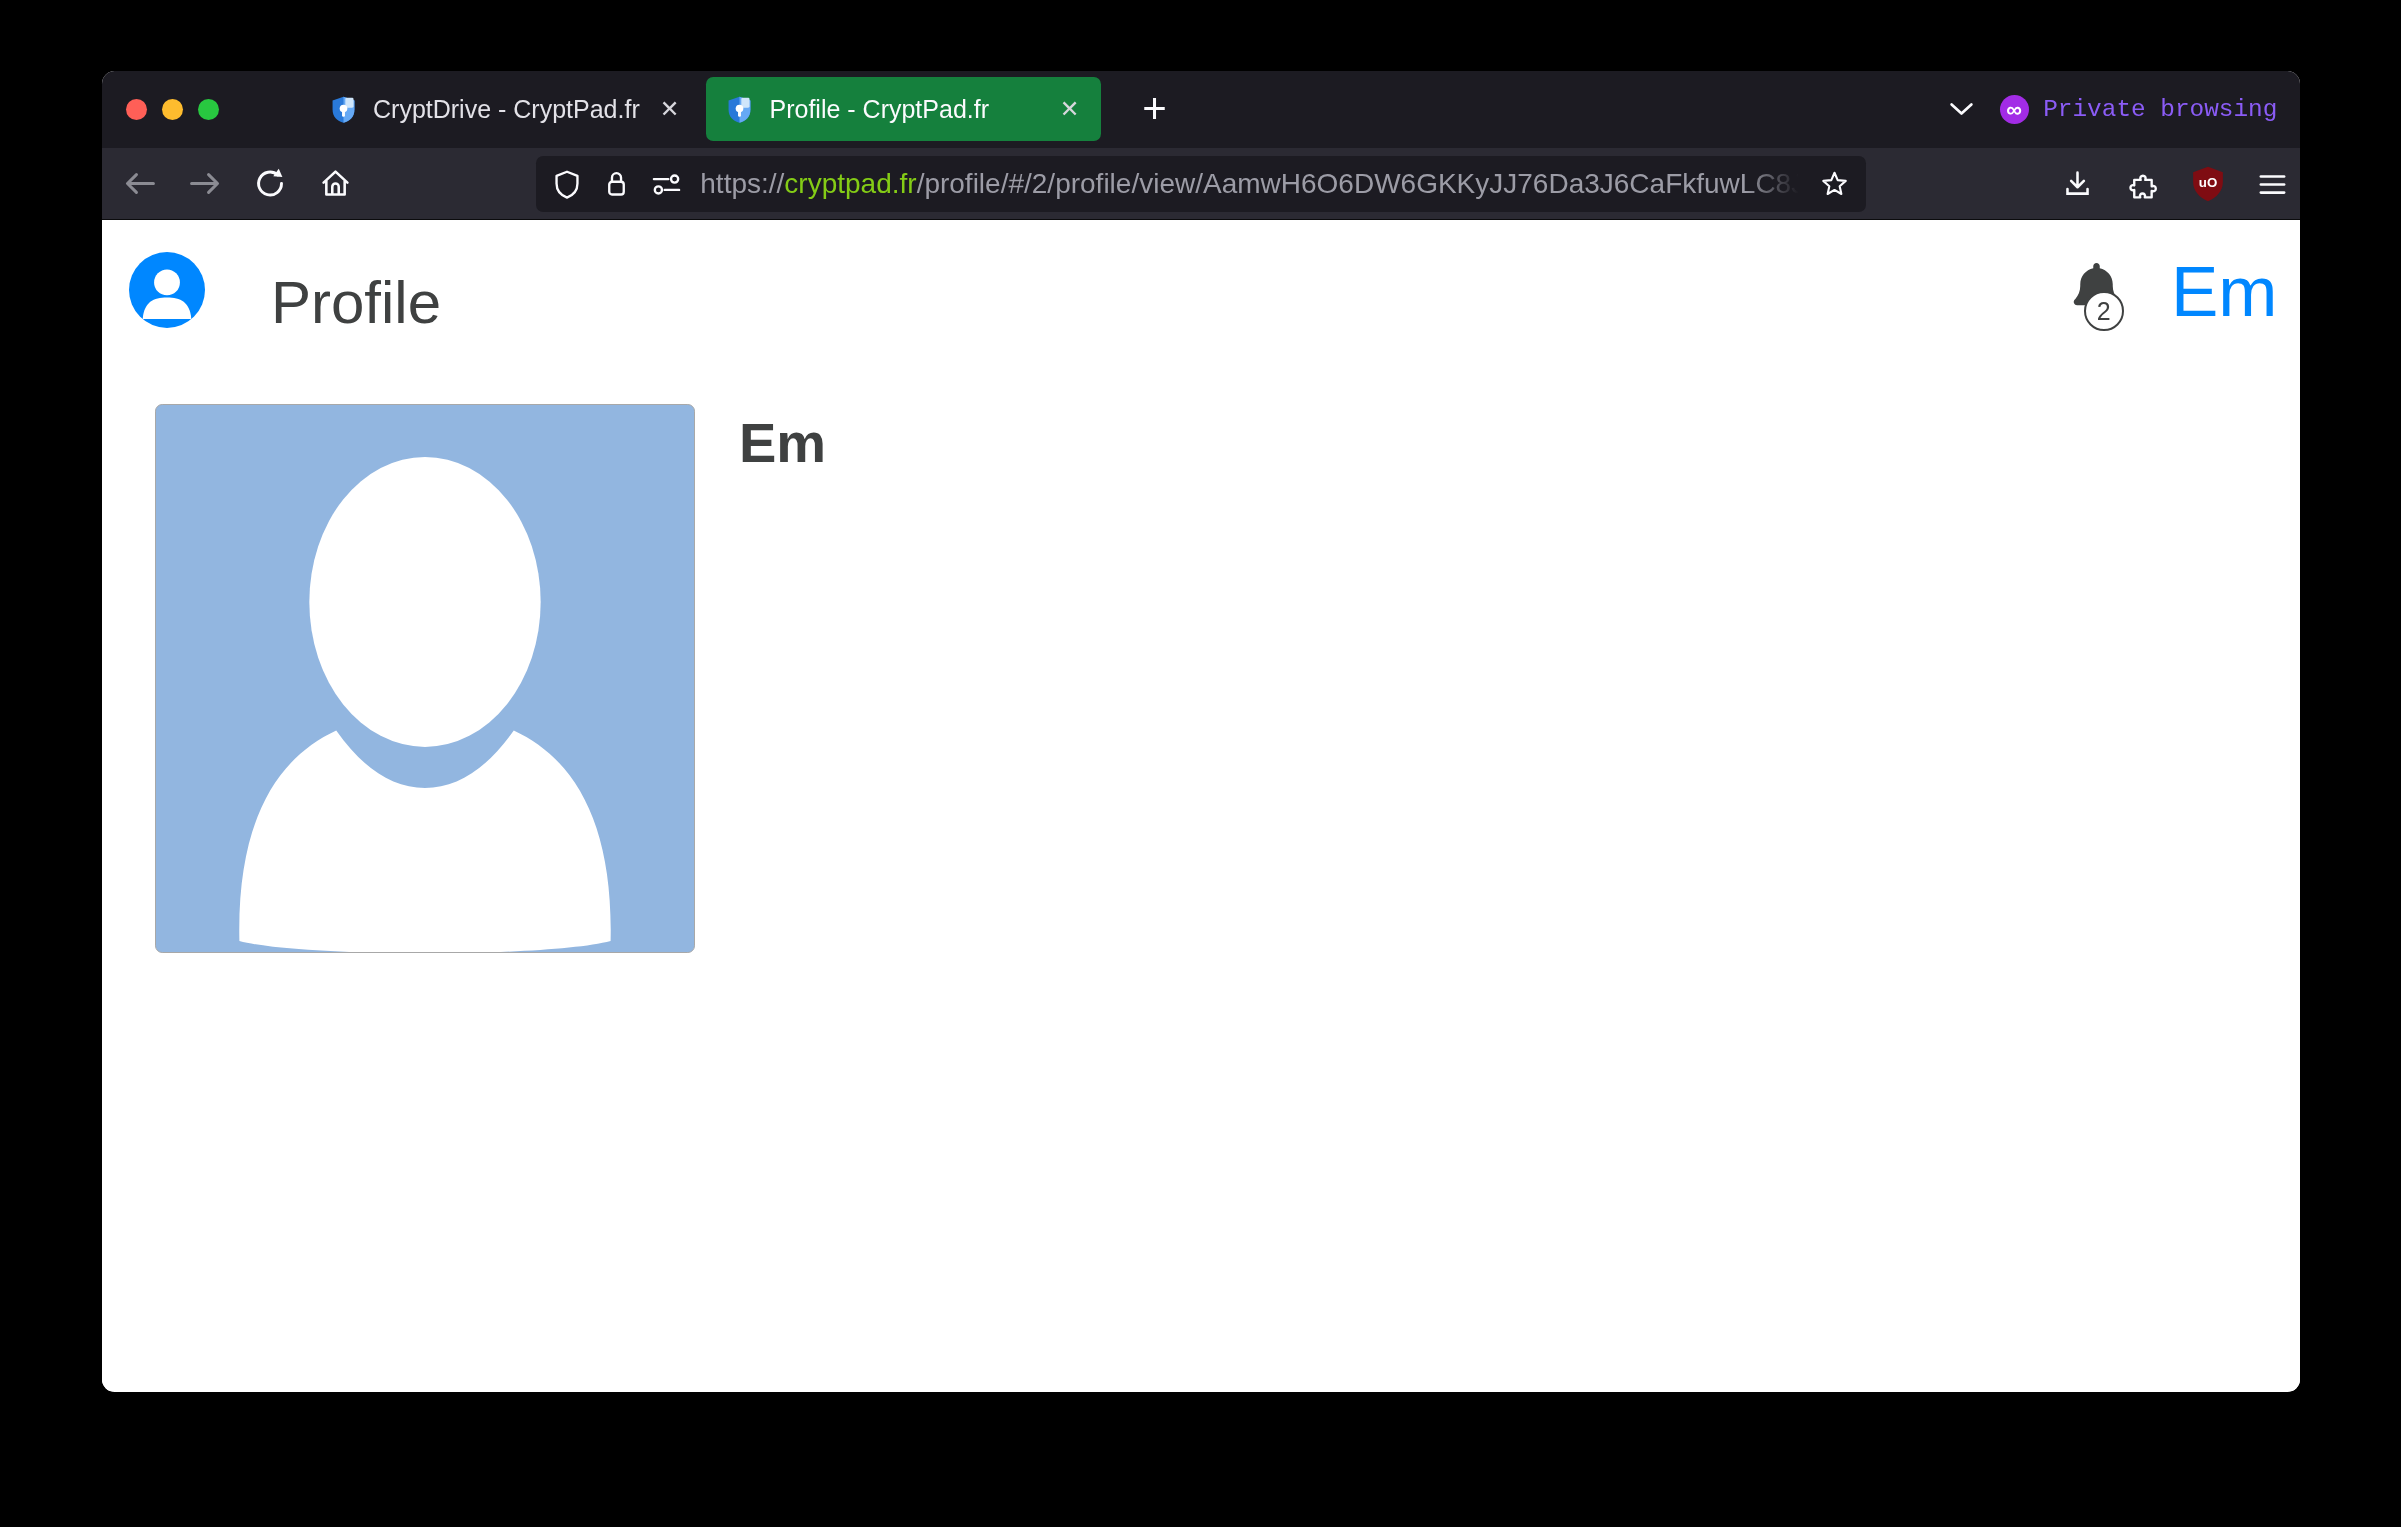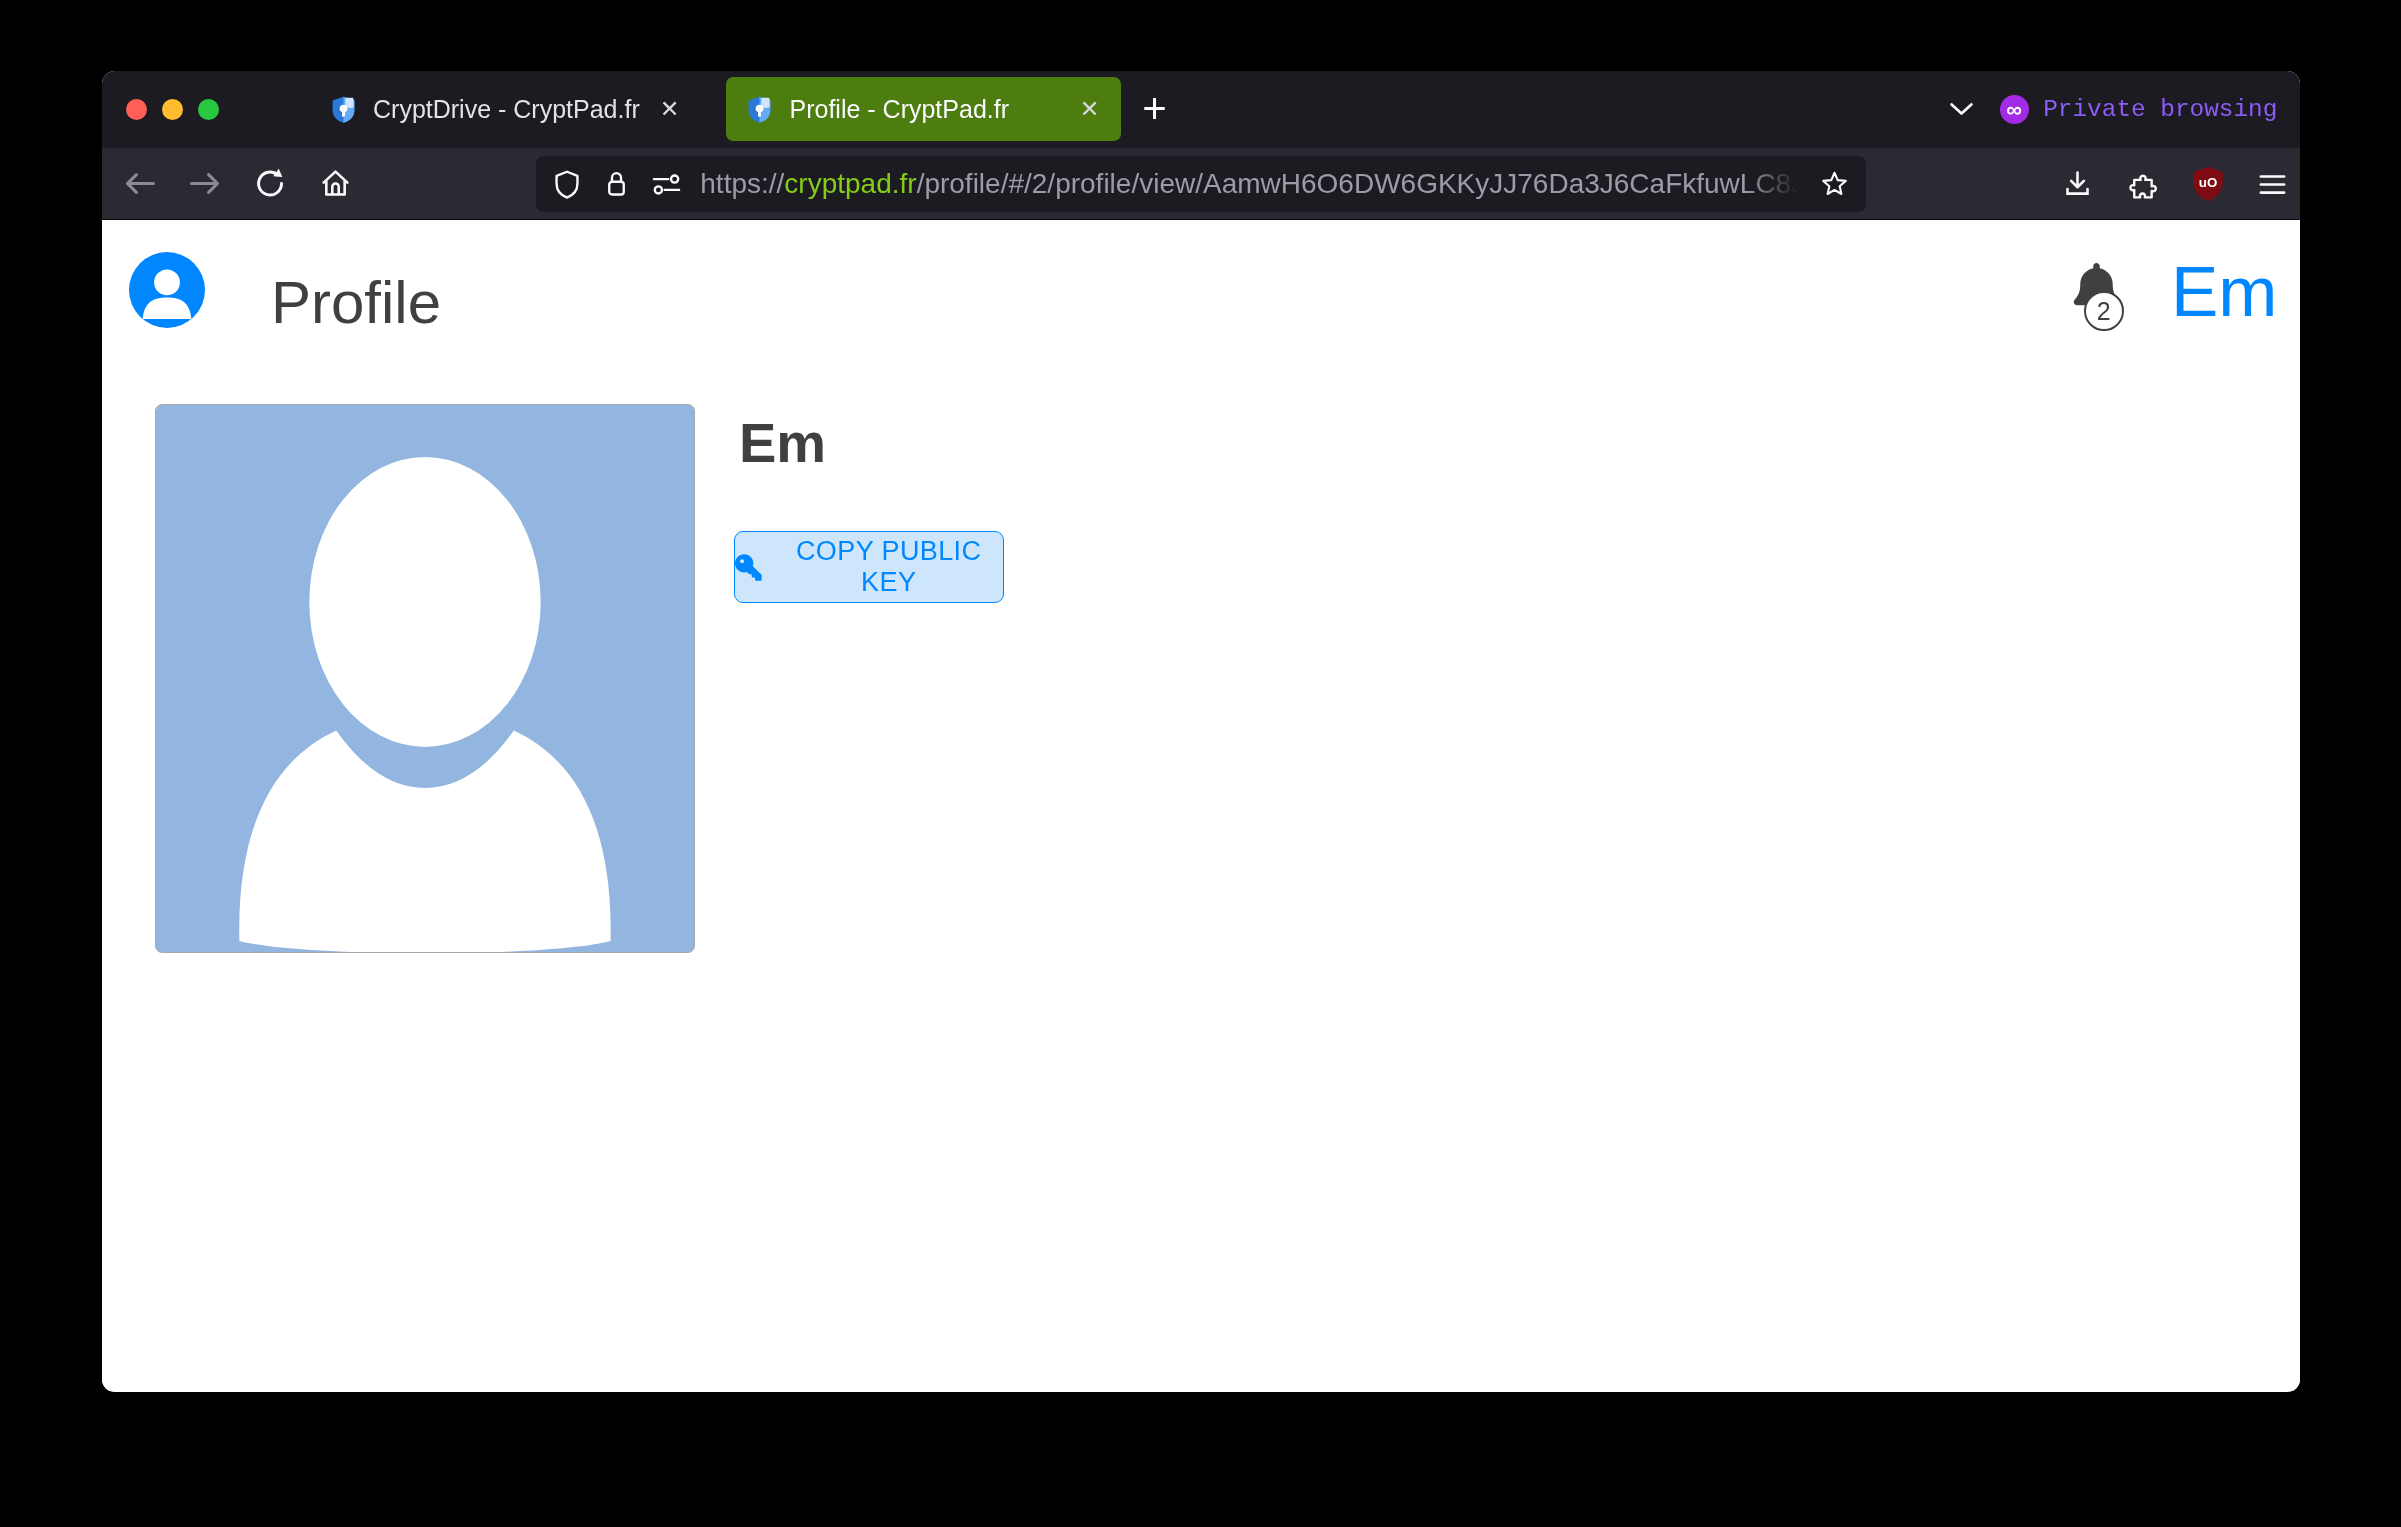--- a/index.html
+++ b/index.html
@@ -12,21 +12,21 @@
   }
 
   
   .tabbar { position:relative; height:77px; background:#1C1B22; }
   .traffic { position:absolute; left:23.5px; top:28px; display:flex; gap:15.4px; }
   .traffic span { width:21px; height:21px; border-radius:50%; display:block; }
   .tl-red{background:#FF5F57;} .tl-yellow{background:#FEBC2E;} .tl-green{background:#28C840;}
 
   .tab { position:absolute; top:6.3px; height:64px; display:flex; align-items:center; gap:14.5px; padding:0 18px; border-radius:7.2px; }
   .tab-1 { left:208px; width:391px;gap:14px; }
-  .tab-2 { left:624px; width:395px; background:#4d7c0f;justify-content:flex-end; }
+  .tab-2 { left:604px; width:395px; background:#15803d;justify-content:flex-end; }
   .tab-title { color:#E3E2E8; font-size:25px; white-space:nowrap; overflow:hidden; flex:1; }
   .tab-2 .tab-title { color:#FBFBFE; }
   .tab-close { color:#D7D7DD; font-size:23.5px; line-height:23.5px; padding:3.6px; cursor:default; }
   .newtab { position:absolute; left:1027px; top:12.7px; width:51px; height:51px; color:#FBFBFE;
             font-size:42px; font-weight:300; display:flex; align-items:center; justify-content:center; }
   .tab-chevron { position:absolute; right:319px; top:20px; width:40px; height:36px; display:flex; align-items:center; justify-content:center; }
   .private-badge { position:absolute; right:22.6px; top:0; height:77px; display:flex; align-items:center; gap:14.5px; }
   .private-mask { width:29px; height:29px; border-radius:50%; background:#A22CE6; color:#fff;
                   display:flex; align-items:center; justify-content:center; font-size:22px; font-weight:bold; line-height:1; }
   .private-label { color:#8b5cf6; font-size:24.4px;font-family:Liberation Mono, monospace; }
@@ -237,24 +237,16 @@
 
     <div class="avatar">
       <svg width="100%" height="100%" viewBox="0 0 100 100" preserveAspectRatio="none">
         <ellipse cx="50" cy="36" rx="21.5" ry="26.5" fill="#fff"></ellipse>
         <path d="M15.5 98 C15 76 22.5 64.5 33.5 59.5 C38.5 66.5 44 70 50 70 C56 70 61.5 66.5 66.5 59.5 C77.5 64.5 85 76 84.5 98 C73 101 27 101 15.5 98 Z" fill="#fff"></path>
       </svg>
     </div>
 
     <div class="profile-name">Em</div>
 
-    <button class="copy-key-btn">
-      <svg width="29" height="29" viewBox="0 0 512 512">
-        <g transform="scale(-1,1) translate(-512,0)">
-          <path fill="#0087FF" d="M336 352c97.2 0 176-78.8 176-176S433.2 0 336 0S160 78.8 160 176c0 18.7 2.9 36.8 8.3 53.7L7 391c-4.5 4.5-7 10.6-7 17v80c0 13.3 10.7 24 24 24h80c13.3 0 24-10.7 24-24V448h40c13.3 0 24-10.7 24-24V384h40c6.4 0 12.5-2.5 17-7l33.3-33.3c16.9 5.4 35 8.3 53.7 8.3zM376 96a40 40 0 1 1 0 80 40 40 0 1 1 0-80z"></path>
-        </g>
-      </svg>
-      <span>COPY PUBLIC KEY</span>
-    </button>
 
   </div>
 </div>
 
 
 </body></html>

